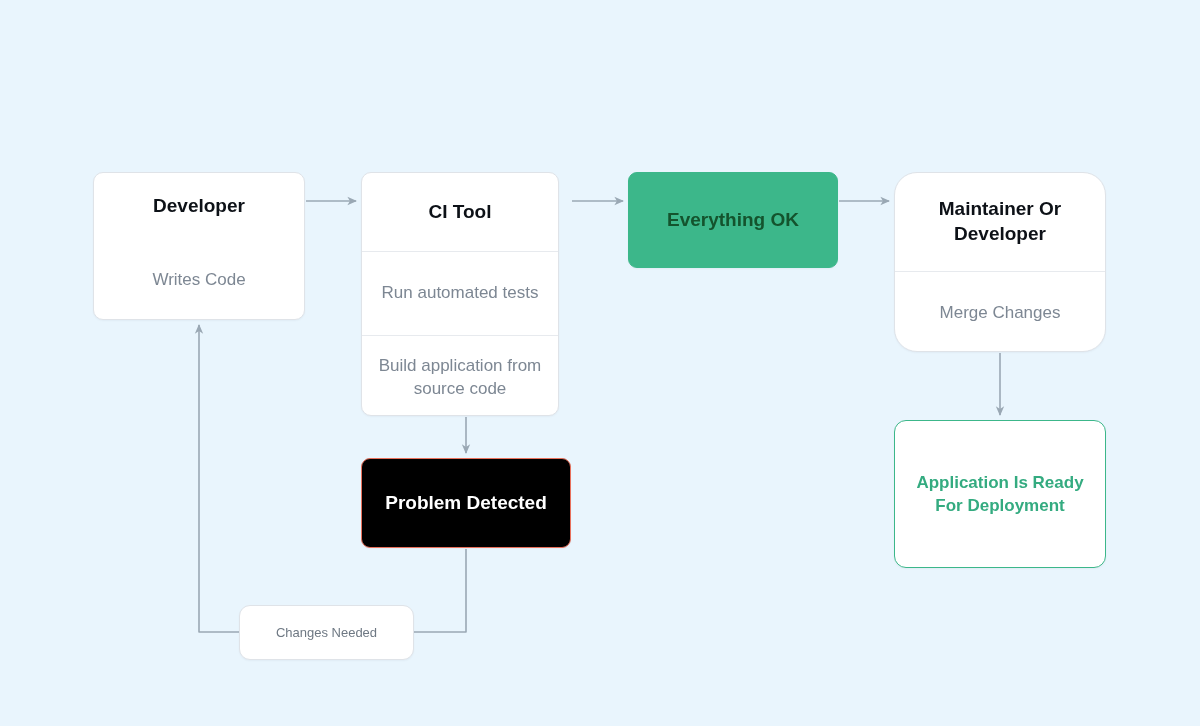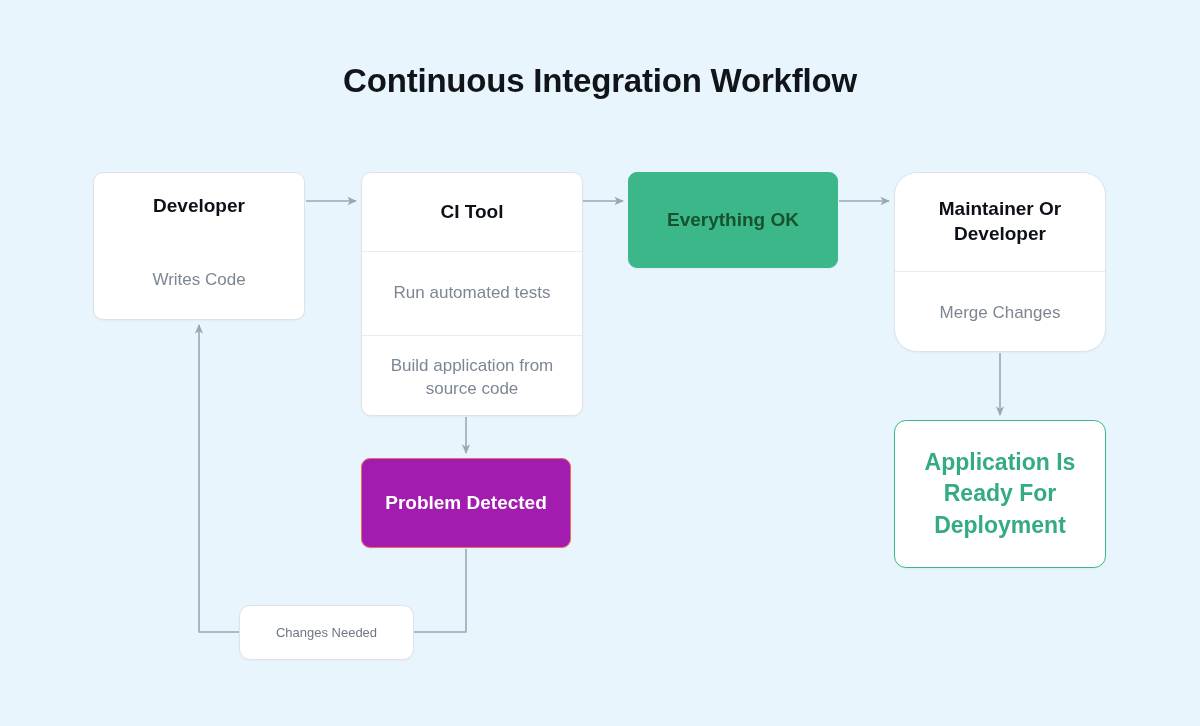--- a/index.html
+++ b/index.html
@@ -82,21 +82,21 @@
   }
 
   
   #node-developer {
     left: 93px;  top: 172px;  width: 212px; height: 148px;
   }
   #node-developer .title { flex: 0 0 66px; }
   #node-developer .row   { flex: 0 0 82px; }
 
   #node-ci-tool {
-    left: 361px; top: 172px; width: 222px; height: 244px;
+    left: 361px; top: 172px; width: 198px; height: 244px;
   }
   #node-ci-tool .title { flex: 0 0 78px; }
   #node-ci-tool .row   { flex: 0 0 83px; }
 
   #node-everything-ok {
     left: 628px; top: 172px; width: 210px; height: 96px;
     background: #3cb78a;
     border: 1px solid #3cb78a;
     border-radius: 9px;
     align-items: center;
@@ -109,42 +109,42 @@
   }
 
   #node-maintainer {
     left: 894px; top: 172px; width: 212px; height: 180px; border-radius: 23px;
   }
   #node-maintainer .title { flex: 0 0 98px; }
   #node-maintainer .row   { flex: 0 0 82px; }
 
   #node-problem {
     left: 361px; top: 458px; width: 210px; height: 90px;
-    background: #a21caf;
+    background: #000000;
     border: 1px solid #e8705b;
     border-radius: 9px;
     align-items: center;
     justify-content: center;
   }
   #node-problem .title {
     color: #ffffff;
     font-size: 19px;
     font-weight: bold;
   }
 
   #node-ready {
     left: 894px; top: 420px; width: 212px; height: 148px;
     border: 1.5px solid #3cb78a;
     border-radius: 12px;
     align-items: center;
     justify-content: center;
   }
   #node-ready .title {
     color: #34ab80;
-    font-size: 23px;
+    font-size: 17px;
     font-weight: bold;
     line-height: 1.37;
   }
 
   #node-changes-needed {
     left: 239px; top: 605px; width: 175px; height: 55px;
     border-radius: 11px;
     align-items: center;
     justify-content: center;
   }
@@ -152,21 +152,20 @@
     flex: 1 1 auto;
     color: #6e7883;
     font-size: 13px;
   }
 </style>
 </head>
 <body>
 
 <div id="canvas">
 
-  <div id="diagram-title">Continuous Integration Workflow</div>
 
   <svg id="connectors" viewBox="0 0 1200 726" width="1200" height="726" xmlns="http://www.w3.org/2000/svg">
     <defs>
       <marker id="arrow" markerWidth="7" markerHeight="7" refX="5.4" refY="3" orient="auto" markerUnits="strokeWidth">
         <path d="M0,0.4 L6,3 L0,5.6 L1.6,3 Z" fill="#9aa8b4"></path>
       </marker>
     </defs>
 
     <g>
       <line x1="306" y1="201" x2="356" y2="201" stroke="#9aa8b4" stroke-width="1.6" marker-end="url(#arrow)"></line>

